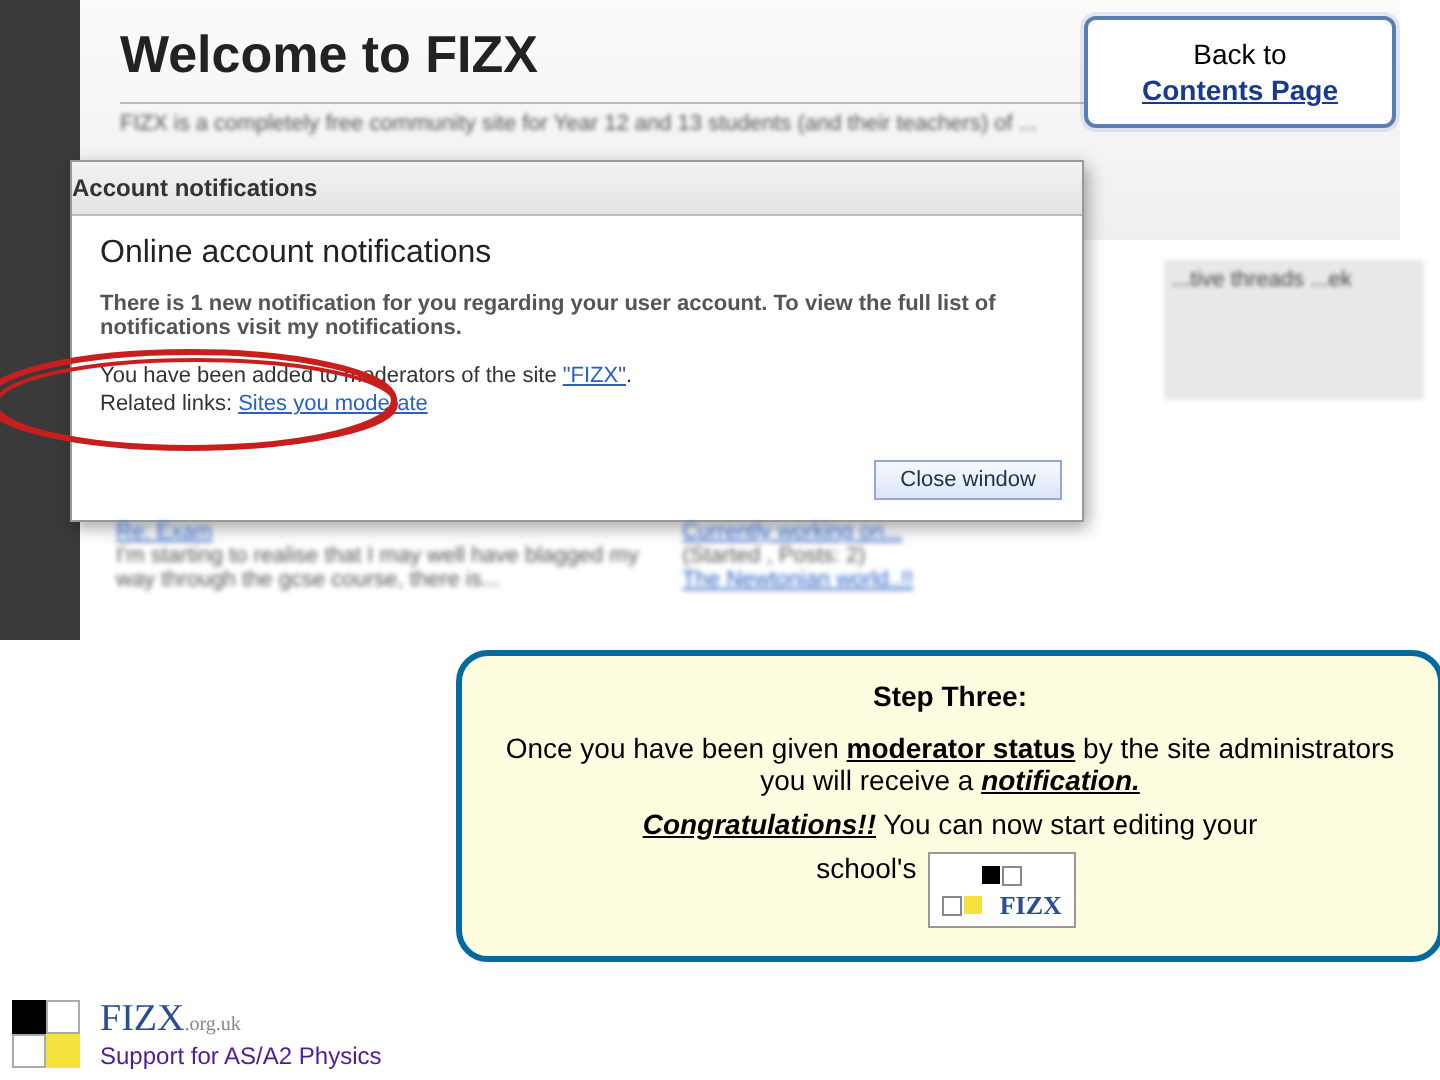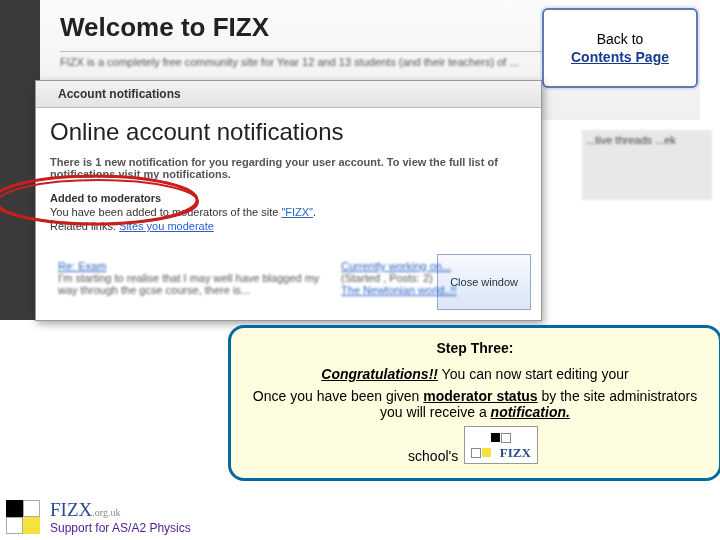--- a/index.html
+++ b/index.html
@@ -9,39 +9,39 @@
   .bg-top-grey{position:absolute;left:0;top:0;width:40px;height:320px;background:#3a3a3a;}
   .bg-header{position:absolute;left:40px;top:0;right:20px;height:120px;
     background:linear-gradient(#fbfbfb,#efefef);}
   .bg-header h1{margin:0;padding:12px 36px 4px 20px;font-size:26px;font-weight:bold;color:#222;}
   .bg-header hr{margin:4px 20px;border:none;border-top:1px solid #bbb;}
   .bg-header .blurb{margin:0 20px;font-size:11px;color:#555;filter:blur(1px);}
   .bg-right-grey{position:absolute;right:8px;top:130px;width:130px;height:70px;
     background:#e8e8e8;font-size:11px;color:#444;padding:4px;box-sizing:border-box;filter:blur(1px);}
 
   
-  .back-box{position:absolute;right:22px;top:8px;width:132px;padding:20px 10px;
+  .back-box{position:absolute;right:22px;top:8px;width:132px;padding:8px 10px;
     background:#fff;border:2px solid #5b7db4;border-radius:6px;text-align:center;
     font-size:14px;line-height:1.3;box-shadow:0 0 0 2px rgba(91,125,180,.15);}
   .back-box a{color:#173a8f;font-weight:bold;text-align:center;}
 
   
   .modal{position:absolute;left:35px;top:80px;width:505px;background:#fff;
     border:1px solid #999;box-shadow:2px 3px 8px rgba(0,0,0,.35);}
   .modal .titlebar{background:linear-gradient(#f2f2f2,#e4e4e4);border-bottom:1px solid #bbb;
-    padding:6px 22px;font-size:12px;font-weight:bold;color:#333;}
+    padding:6px 0;font-size:12px;font-weight:bold;color:#333;}
   .modal .body{padding:10px 14px 14px 14px;font-size:11px;color:#333;}
-  .modal h2{margin:0 0 10px 0;font-size:24px;font-weight:normal;color:#222;}
+  .modal h2{margin:0 0 10px 0;font-size:16px;font-weight:normal;color:#222;}
   .modal .descr{margin:4px 0 12px 0;color:#555;font-weight:bold;}
   .modal .sec-head{font-weight:bold;margin:4px 0 2px 0;}
   .modal .sec-body{margin:0 0 2px 0;}
   .modal a{color:#2860c5;text-decoration:underline;}
   .modal .footer{padding:6px 10px 10px 0;text-align:right;}
   .modal .btn{display:inline-block;border:1px solid #94a9cf;background:linear-gradient(#f7faff,#dbe5f6);
-    padding:21px 12px;font-size:11px;color:#234;margin-left:20px;}
+    padding:3px 12px;font-size:11px;color:#234;margin-left:20px;}
 
   
   .oval{position:absolute;pointer-events:none;}
   .oval svg{overflow:visible;}
 
   
   .blur-rows{position:absolute;left:58px;top:260px;width:510px;font-size:11px;color:#555;}
   .blur-rows .col{display:inline-block;vertical-align:top;}
   .blur-rows .c1{width:280px;filter:blur(1.2px);}
   .blur-rows .c2{width:200px;filter:blur(1.2px);}
@@ -55,21 +55,21 @@
   .step-box p{margin:6px 0;}
   .step-box u{text-decoration:underline;}
   .step-box em.u{font-style:italic;text-decoration:underline;font-weight:bold;}
   .logo-chip{display:inline-block;vertical-align:middle;border:1px solid #999;background:#fff;
     padding:2px 6px;margin:0 4px;font-size:13px;}
   .logo-chip .sq{display:inline-block;width:9px;height:9px;vertical-align:middle;margin-right:1px;}
   .logo-chip .sq.b{background:#000;} .logo-chip .sq.y{background:#f5e23d;}
   .logo-chip .sq.w{background:#fff;border:1px solid #888;width:8px;height:8px;}
   .logo-chip .txt{display:inline-block;vertical-align:middle;font-weight:bold;color:#2a4d8f;margin-left:4px;
     font-family:Georgia,serif;}
-  .line2{display:flex;align-items:flex-end;justify-content:center;gap:2px;flex-wrap:wrap;}
+  .line2{display:flex;align-items:flex-start;justify-content:center;gap:2px;flex-wrap:wrap;}
 
   
   .footer-bar{position:absolute;left:0;bottom:0;width:720px;height:46px;background:#fff;display:flex;align-items:center;}
   .footer-logo{width:34px;height:34px;margin:0 10px 0 6px;}
   .footer-logo .grid{display:grid;grid-template:repeat(2,17px)/repeat(2,17px);}
   .footer-logo .c{width:17px;height:17px;}
   .footer-logo .b{background:#000;} .footer-logo .w{background:#fff;border:1px solid #aaa;box-sizing:border-box;}
   .footer-logo .y{background:#f5e23d;}
   .footer-text .name{font-family:Georgia,serif;font-size:19px;color:#2a4d8f;}
   .footer-text .name .suffix{font-size:10px;color:#888;}
@@ -91,21 +91,20 @@
   <div class="back-box">
     <div>Back to</div>
     <a href="#">Contents Page</a>
   </div>
 
   <div class="modal">
     <div class="titlebar">Account notifications</div>
     <div class="body">
       <h2>Online account notifications</h2>
       <div class="descr">There is 1 new notification for you regarding your user account. To view the full list of notifications visit my notifications.</div>
-      <div class="sec-head">Added to moderators</div>
       <div class="sec-body">
         <span>You have been added to moderators of the site </span>
         <a href="#">"FIZX"</a>.
       </div>
       <div class="sec-body">
         <span>Related links: </span>
         <a href="#">Sites you moderate</a>
       </div>
     </div>
     <div class="footer">
@@ -128,24 +127,24 @@
     <div class="col c2">
       <a href="#">Currently working on...</a>
       <div>(Started , Posts: 2)</div>
       <a href="#">The Newtonian world..!!</a>
     </div>
   </div>
 
   <div class="step-box">
     <div class="title">Step Three:</div>
     <p>
-      <b><em class="u">Congratulations!!</em></b><span>  You can now start editing your</span>
+      <span>Once you have been given </span><b><u>moderator status</u></b><span> by the site administrators you will receive a </span><b><em class="u">notification.</em></b>
     </p>
     <p>
-      <span>Once you have been given </span><b><u>moderator status</u></b><span> by the site administrators you will receive a </span><b><em class="u">notification.</em></b>
+      <b><em class="u">Congratulations!!</em></b><span>  You can now start editing your</span>
     </p>
     <div class="line2">
       <span>school's</span>
       <span class="logo-chip">
         <span class="sq b"></span><span class="sq w"></span><br><span class="sq w"></span><span class="sq y"></span>
         <span class="txt">FIZX</span>
       </span>
     </div>
   </div>
 

